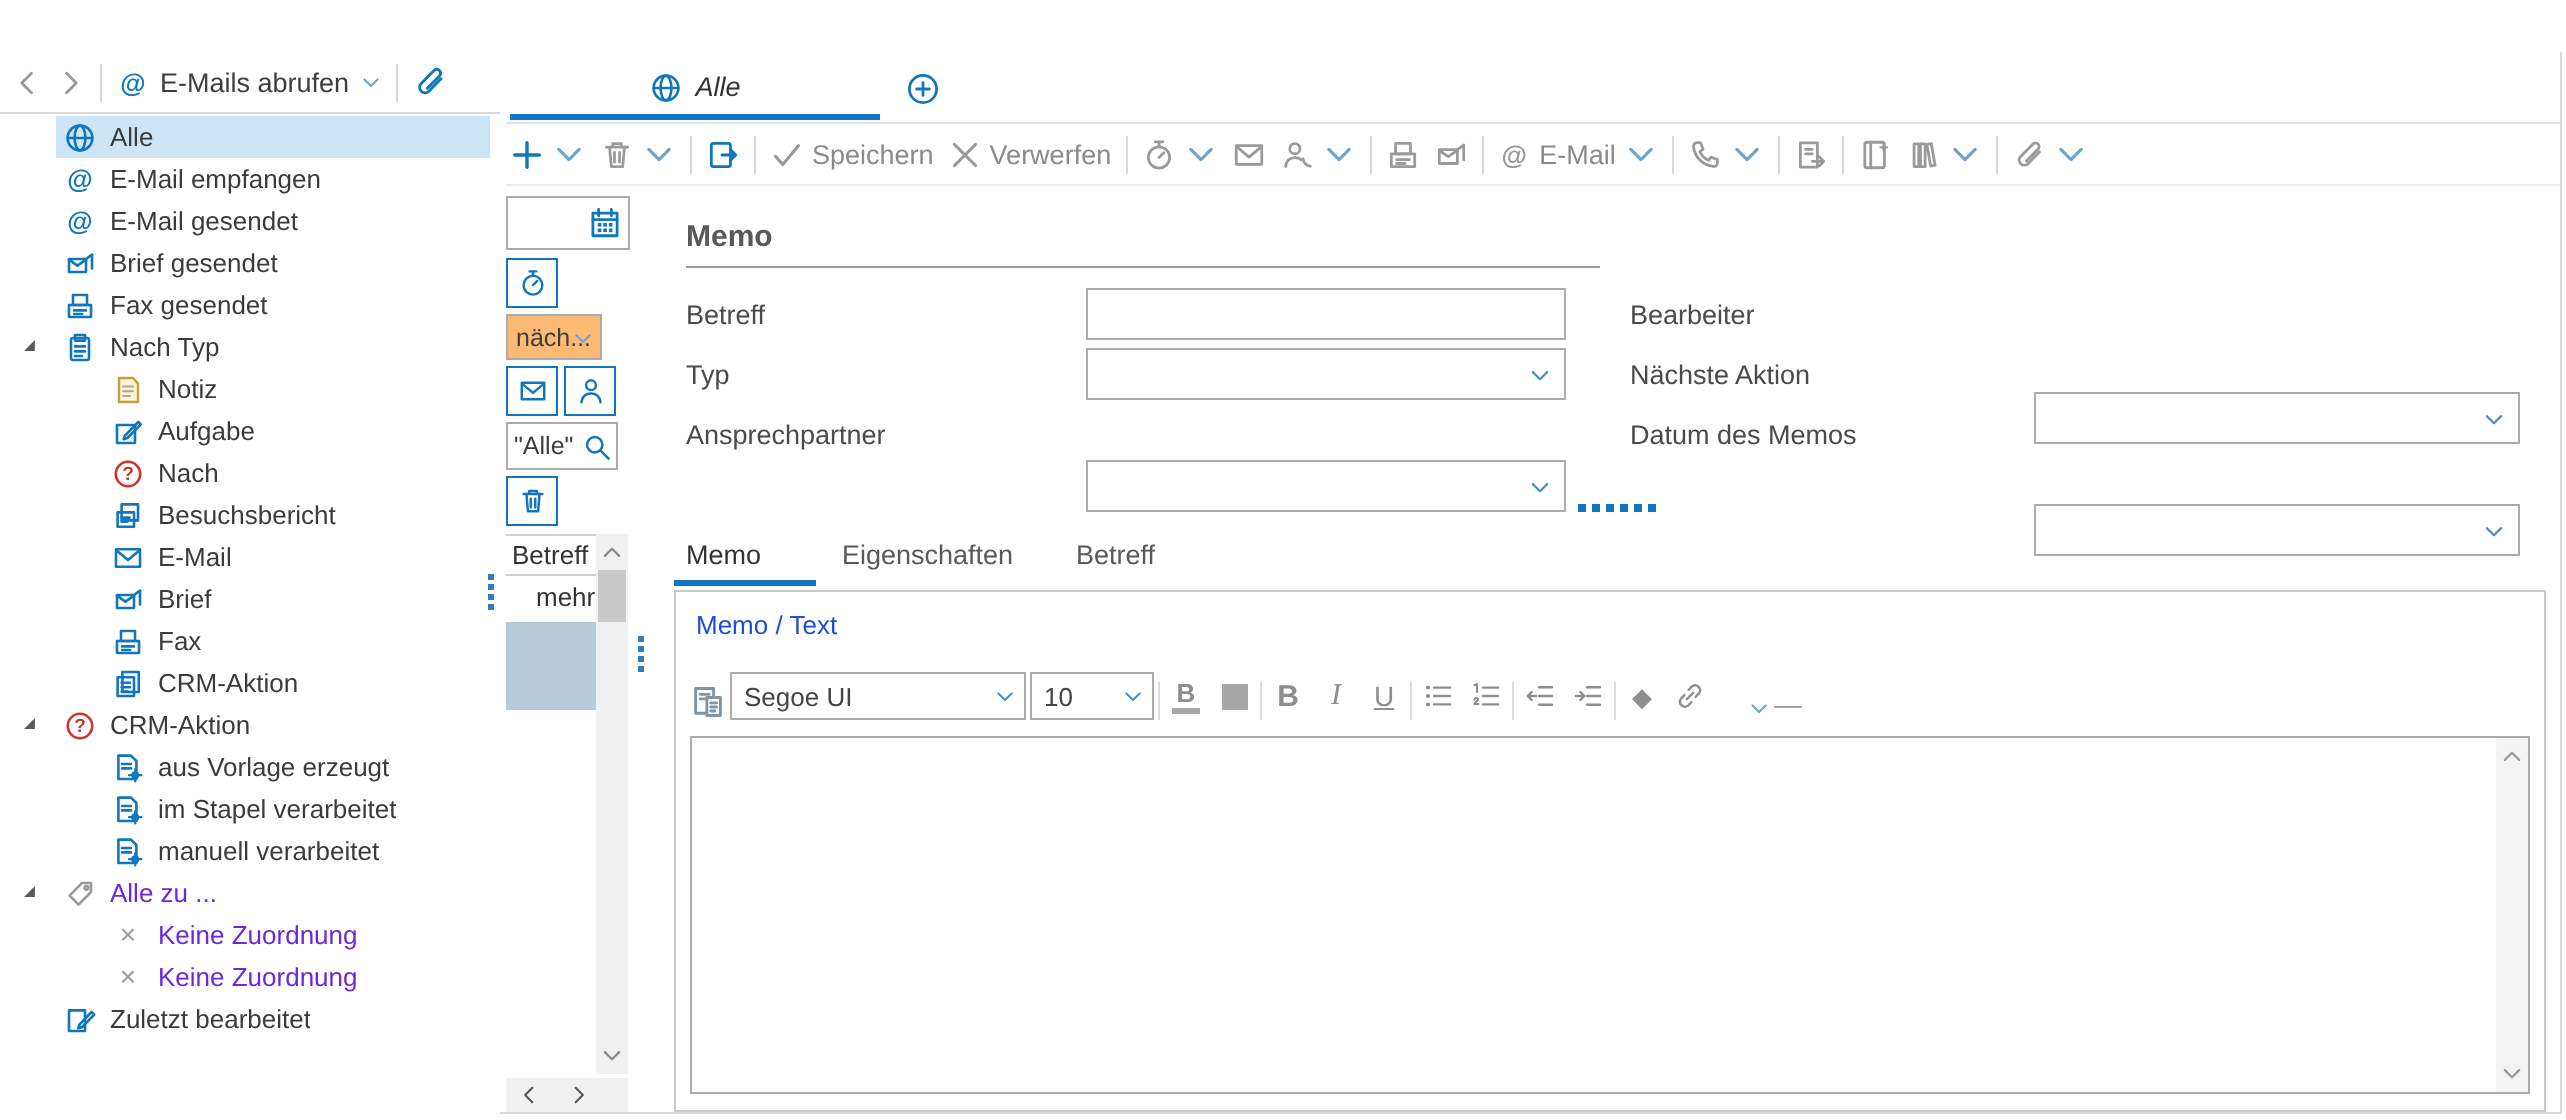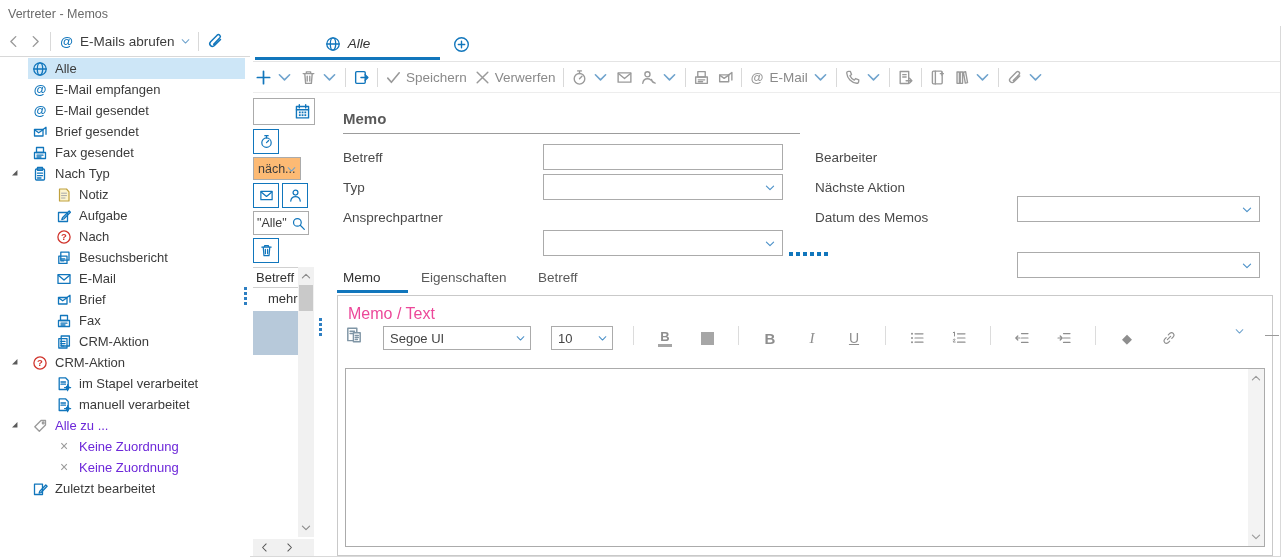--- a/index.html
+++ b/index.html
@@ -74,22 +74,22 @@
   .datebox .ic{position:absolute;right:4px;top:4px;width:17px;height:17px}
   .datebox.disabled{background:#ebedee;border-color:#bcc3c8}
   .datebox.disabled .ic{color:#9aa4ad}
   
   .dtabs{left:337px;top:265px;width:600px;height:28px}
   .dtab{position:absolute;top:5px;font-size:13.5px;color:#595959}
   .dtab.active{color:#333}
   .dtab-underline{position:absolute;left:0;top:25px;width:71px;height:3px;background:var(--accent,#1176bc)}
   
   .editor{left:337px;top:295px;width:936px;height:261px;border:1px solid #c9c9c9;background:#fff}
-  .edlabel{position:absolute;left:10px;top:9px;font-size:16px;color:#ec4899}
-  .edbar{position:absolute;left:7px;top:30px;height:34px;display:flex;align-items:flex-start;gap:20px}
+  .edlabel{position:absolute;left:10px;top:9px;font-size:13px;color:#1d4ed8}
+  .edbar{position:absolute;left:7px;top:30px;height:34px;display:flex;align-items:flex-end;gap:2px}
   .esep{width:1px;height:19px;background:#dcdcdc;flex:none}
   .edsel{position:relative;border:1px solid #ababab;background:#fff;height:24px;display:flex;align-items:center;padding:0 20px 0 6px;font-size:13px;color:#444}
   .edsel .ic{position:absolute;right:4px;top:6px;width:11px;height:11px;color:#4a90c8}
   .ebtn{display:flex;align-items:center;justify-content:center;background:none;border:none;color:#8e8e8e;width:22px;height:24px;font-family:"Liberation Sans",sans-serif;cursor:default}
   .ebtn .ic{width:16px;height:16px;color:#8e8e8e}
   .gB{font-weight:700;font-size:15px}
   .gI{font-style:italic;font-size:15px;font-family:"Liberation Serif",serif}
   .gU{text-decoration:underline;font-size:14px}
   .fcwrap{display:flex;flex-direction:column;align-items:center;line-height:1}
   .fcA{font-weight:700;font-size:13px;color:#8e8e8e}
@@ -102,21 +102,20 @@
   .edtext .sarr{position:absolute;left:2px;width:12px;height:12px;color:#9a9a9a}
   
   .edge-r{left:1280px;top:26px;width:1px;height:531px;background:#d9d9d9}
   .edge-b{left:250px;top:556px;width:1031px;height:1px;background:#d9d9d9}
 </style>
 </head>
 <body>
 
 <div class="app" style="--accent: #1176bc; --selection: #cde6f7; --row-selection: #b7c9da;">
 
-  <div class="abs titlebar">Vertreter - Memos</div>
 
   <div class="abs navbar">
     <span class="ic navchev">
         <svg viewBox="0 0 16 16" fill="none" stroke="currentColor" stroke-width="1.3" stroke-linecap="round" stroke-linejoin="round">
           <path d="M10.4 2.8L5.2 8l5.2 5.2" stroke-width="1.5"></path>
         </svg>
       </span>
     <span class="ic navchev">
         <svg viewBox="0 0 16 16" fill="none" stroke="currentColor" stroke-width="1.3" stroke-linecap="round" stroke-linejoin="round">
           <path d="M5.6 2.8L10.8 8l-5.2 5.2" stroke-width="1.5"></path>
@@ -282,20 +281,31 @@
             <path d="M10.8 4.6v6.2H4.6z" fill="#5a5a5a" stroke="none"></path>
           </svg>
         </span>
         <span class="ic ic-question">
           <svg viewBox="0 0 16 16" fill="none" stroke="currentColor" stroke-width="1.3" stroke-linecap="round" stroke-linejoin="round">
             <circle cx="8" cy="8" r="6.1"></circle>
             <text x="8" y="11.2" font-size="9.5" font-weight="bold" text-anchor="middle" fill="currentColor" stroke="none" font-family="Liberation Sans, sans-serif">?</text>
           </svg>
         </span>
         <span class="slabel">CRM-Aktion</span>
+      </div>
+      <div class="srow lvl1">
+        <span class="ic ic-docgear">
+          <svg viewBox="0 0 16 16" fill="none" stroke="currentColor" stroke-width="1.3" stroke-linecap="round" stroke-linejoin="round">
+            <path d="M3.2 1.8h6.3l2.7 2.7v9H3.2z"></path>
+            <path d="M5 6h4.5M5 8.2h4.5"></path>
+            <circle cx="11.6" cy="11.6" r="2" fill="currentColor" stroke="none"></circle>
+            <path d="M11.6 8.5v1.2M11.6 13.5v1.2M8.5 11.6h1.2M13.5 11.6h1.2" stroke-width="1.1"></path>
+          </svg>
+        </span>
+        <span class="slabel">aus Vorlage erzeugt</span>
       </div>
       <div class="srow lvl1">
         <span class="ic ic-docgear">
           <svg viewBox="0 0 16 16" fill="none" stroke="currentColor" stroke-width="1.3" stroke-linecap="round" stroke-linejoin="round">
             <path d="M3.2 1.8h6.3l2.7 2.7v9H3.2z"></path>
             <path d="M5 6h4.5M5 8.2h4.5"></path>
             <circle cx="11.6" cy="11.6" r="2" fill="currentColor" stroke="none"></circle>
             <path d="M11.6 8.5v1.2M11.6 13.5v1.2M8.5 11.6h1.2M13.5 11.6h1.2" stroke-width="1.1"></path>
           </svg>
         </span>

